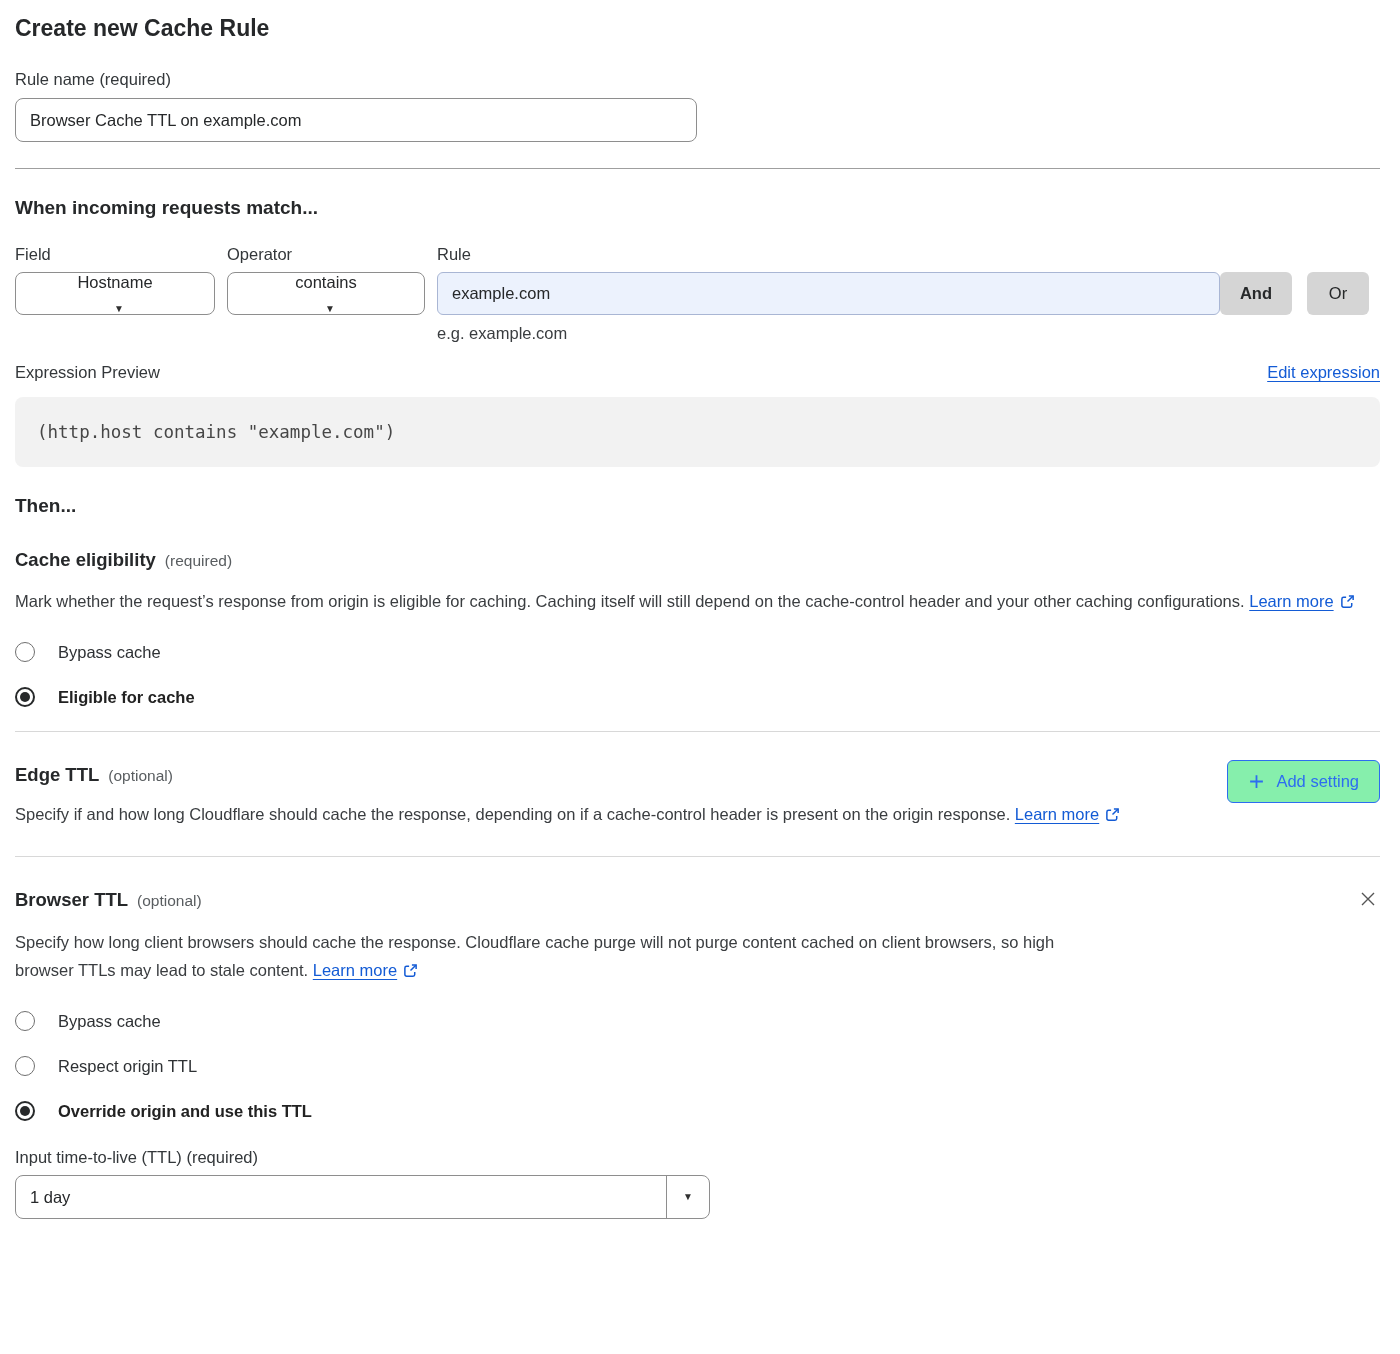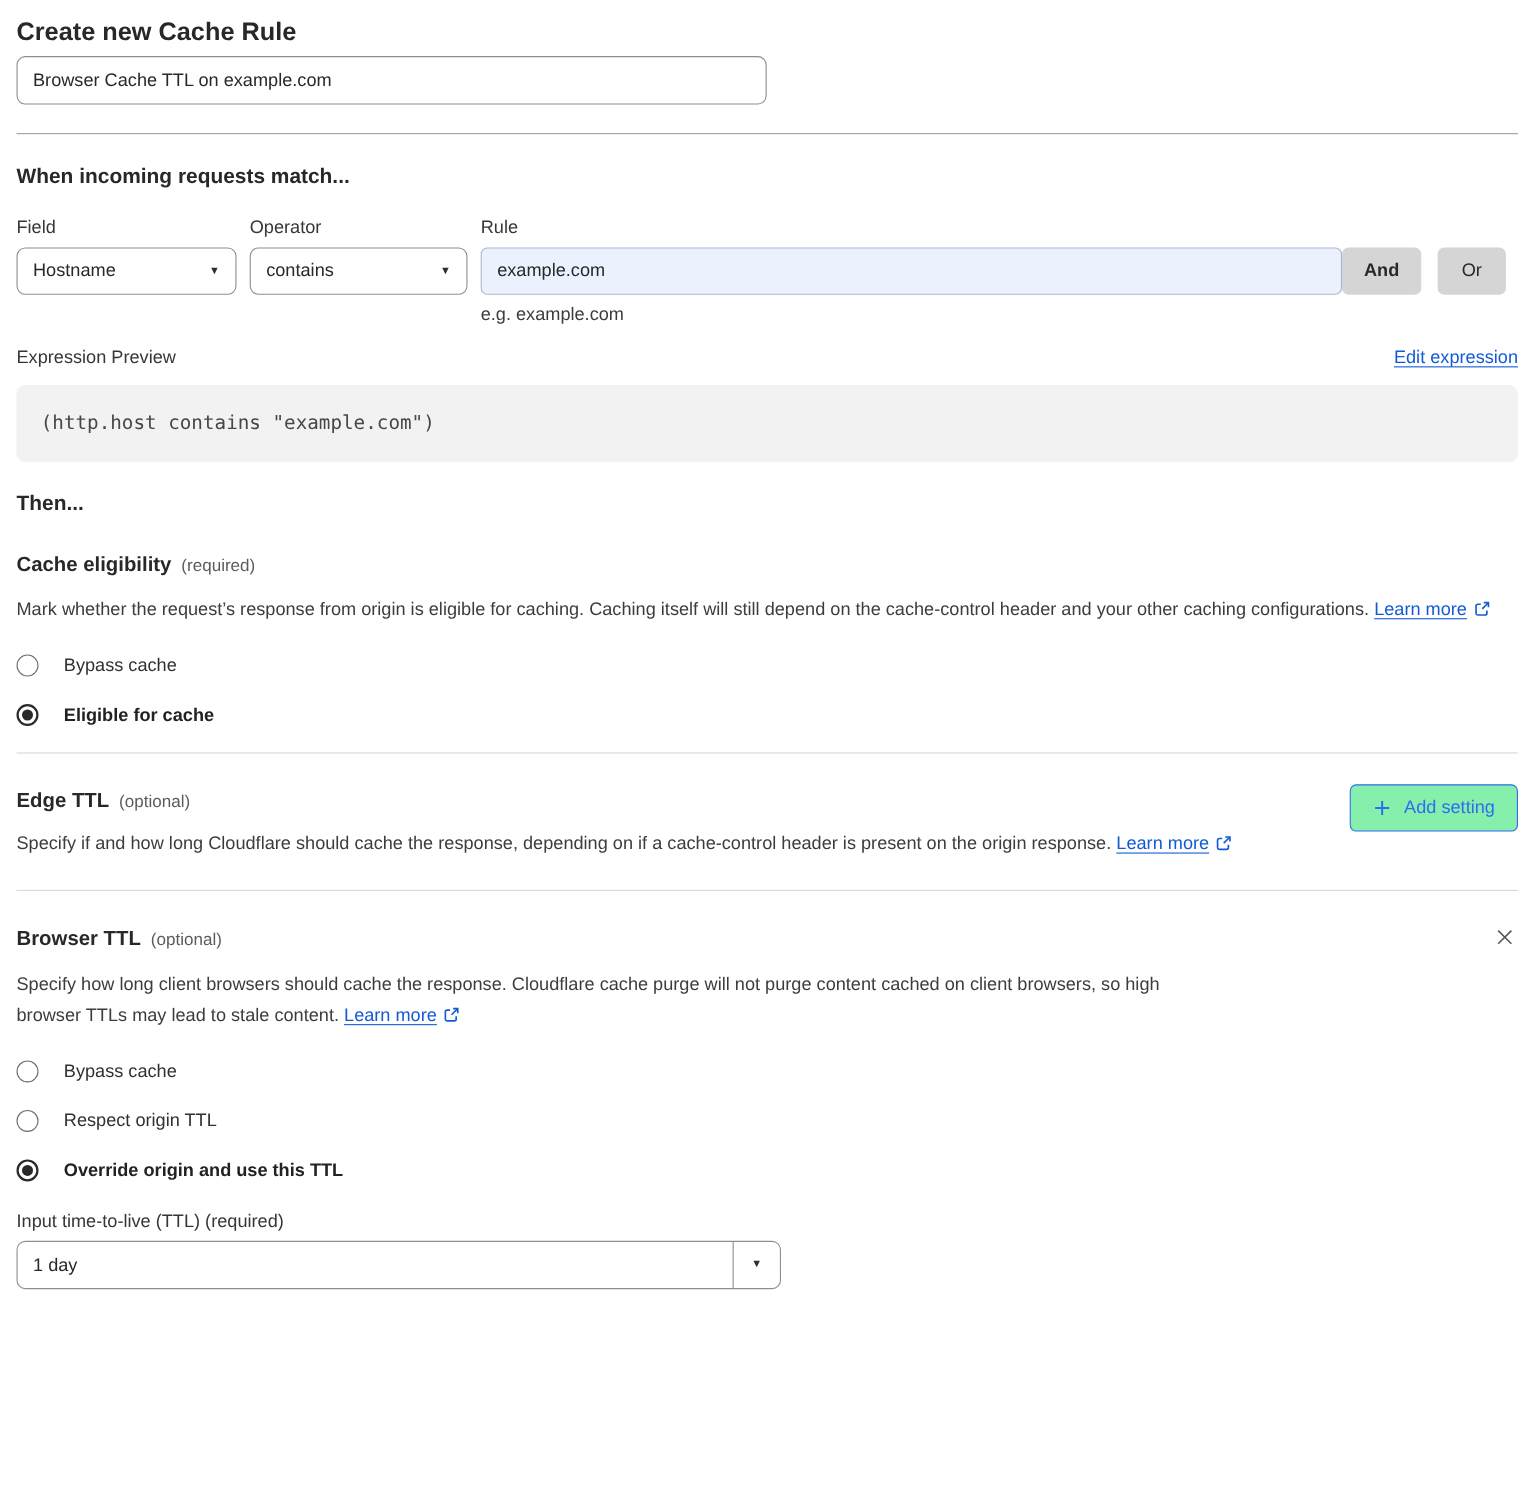--- a/index.html
+++ b/index.html
@@ -85,20 +85,21 @@
     display:flex;
     align-items:center;
     justify-content:space-between;
     border:1px solid var(--border-gray);
     border-radius:8px;
     background:#fff;
     padding:0 14px;
     font-size:16.5px;
     color:#26282a;
     cursor:pointer;
+    flex-direction:column;
   }
   .select-field{width:200px;margin-right:12px;}
   .select-operator{width:198px;margin-right:12px;}
   .caret{
     font-size:10px;
     color:#2f2f2f;
     line-height:1;
     margin-left:8px;
   }
   .value-input{
@@ -278,20 +279,21 @@
   }
   .ttl-caret-cell .caret{margin-left:0;}
 </style>
 </head>
 <body>
 
 <div class="page">
 
   <h1 class="page-title">Create new Cache Rule</h1>
 
+  <label class="field-label">Rule name (required)</label>
   <input class="text-input" type="text" value="Browser Cache TTL on example.com" style="">
 
   <hr class="divider divider-dark">
 
   <h2 class="section-heading">When incoming requests match...</h2>
 
   <div class="match-labels">
     <span class="col-field">Field</span>
     <span class="col-operator">Operator</span>
     <span>Rule</span>

